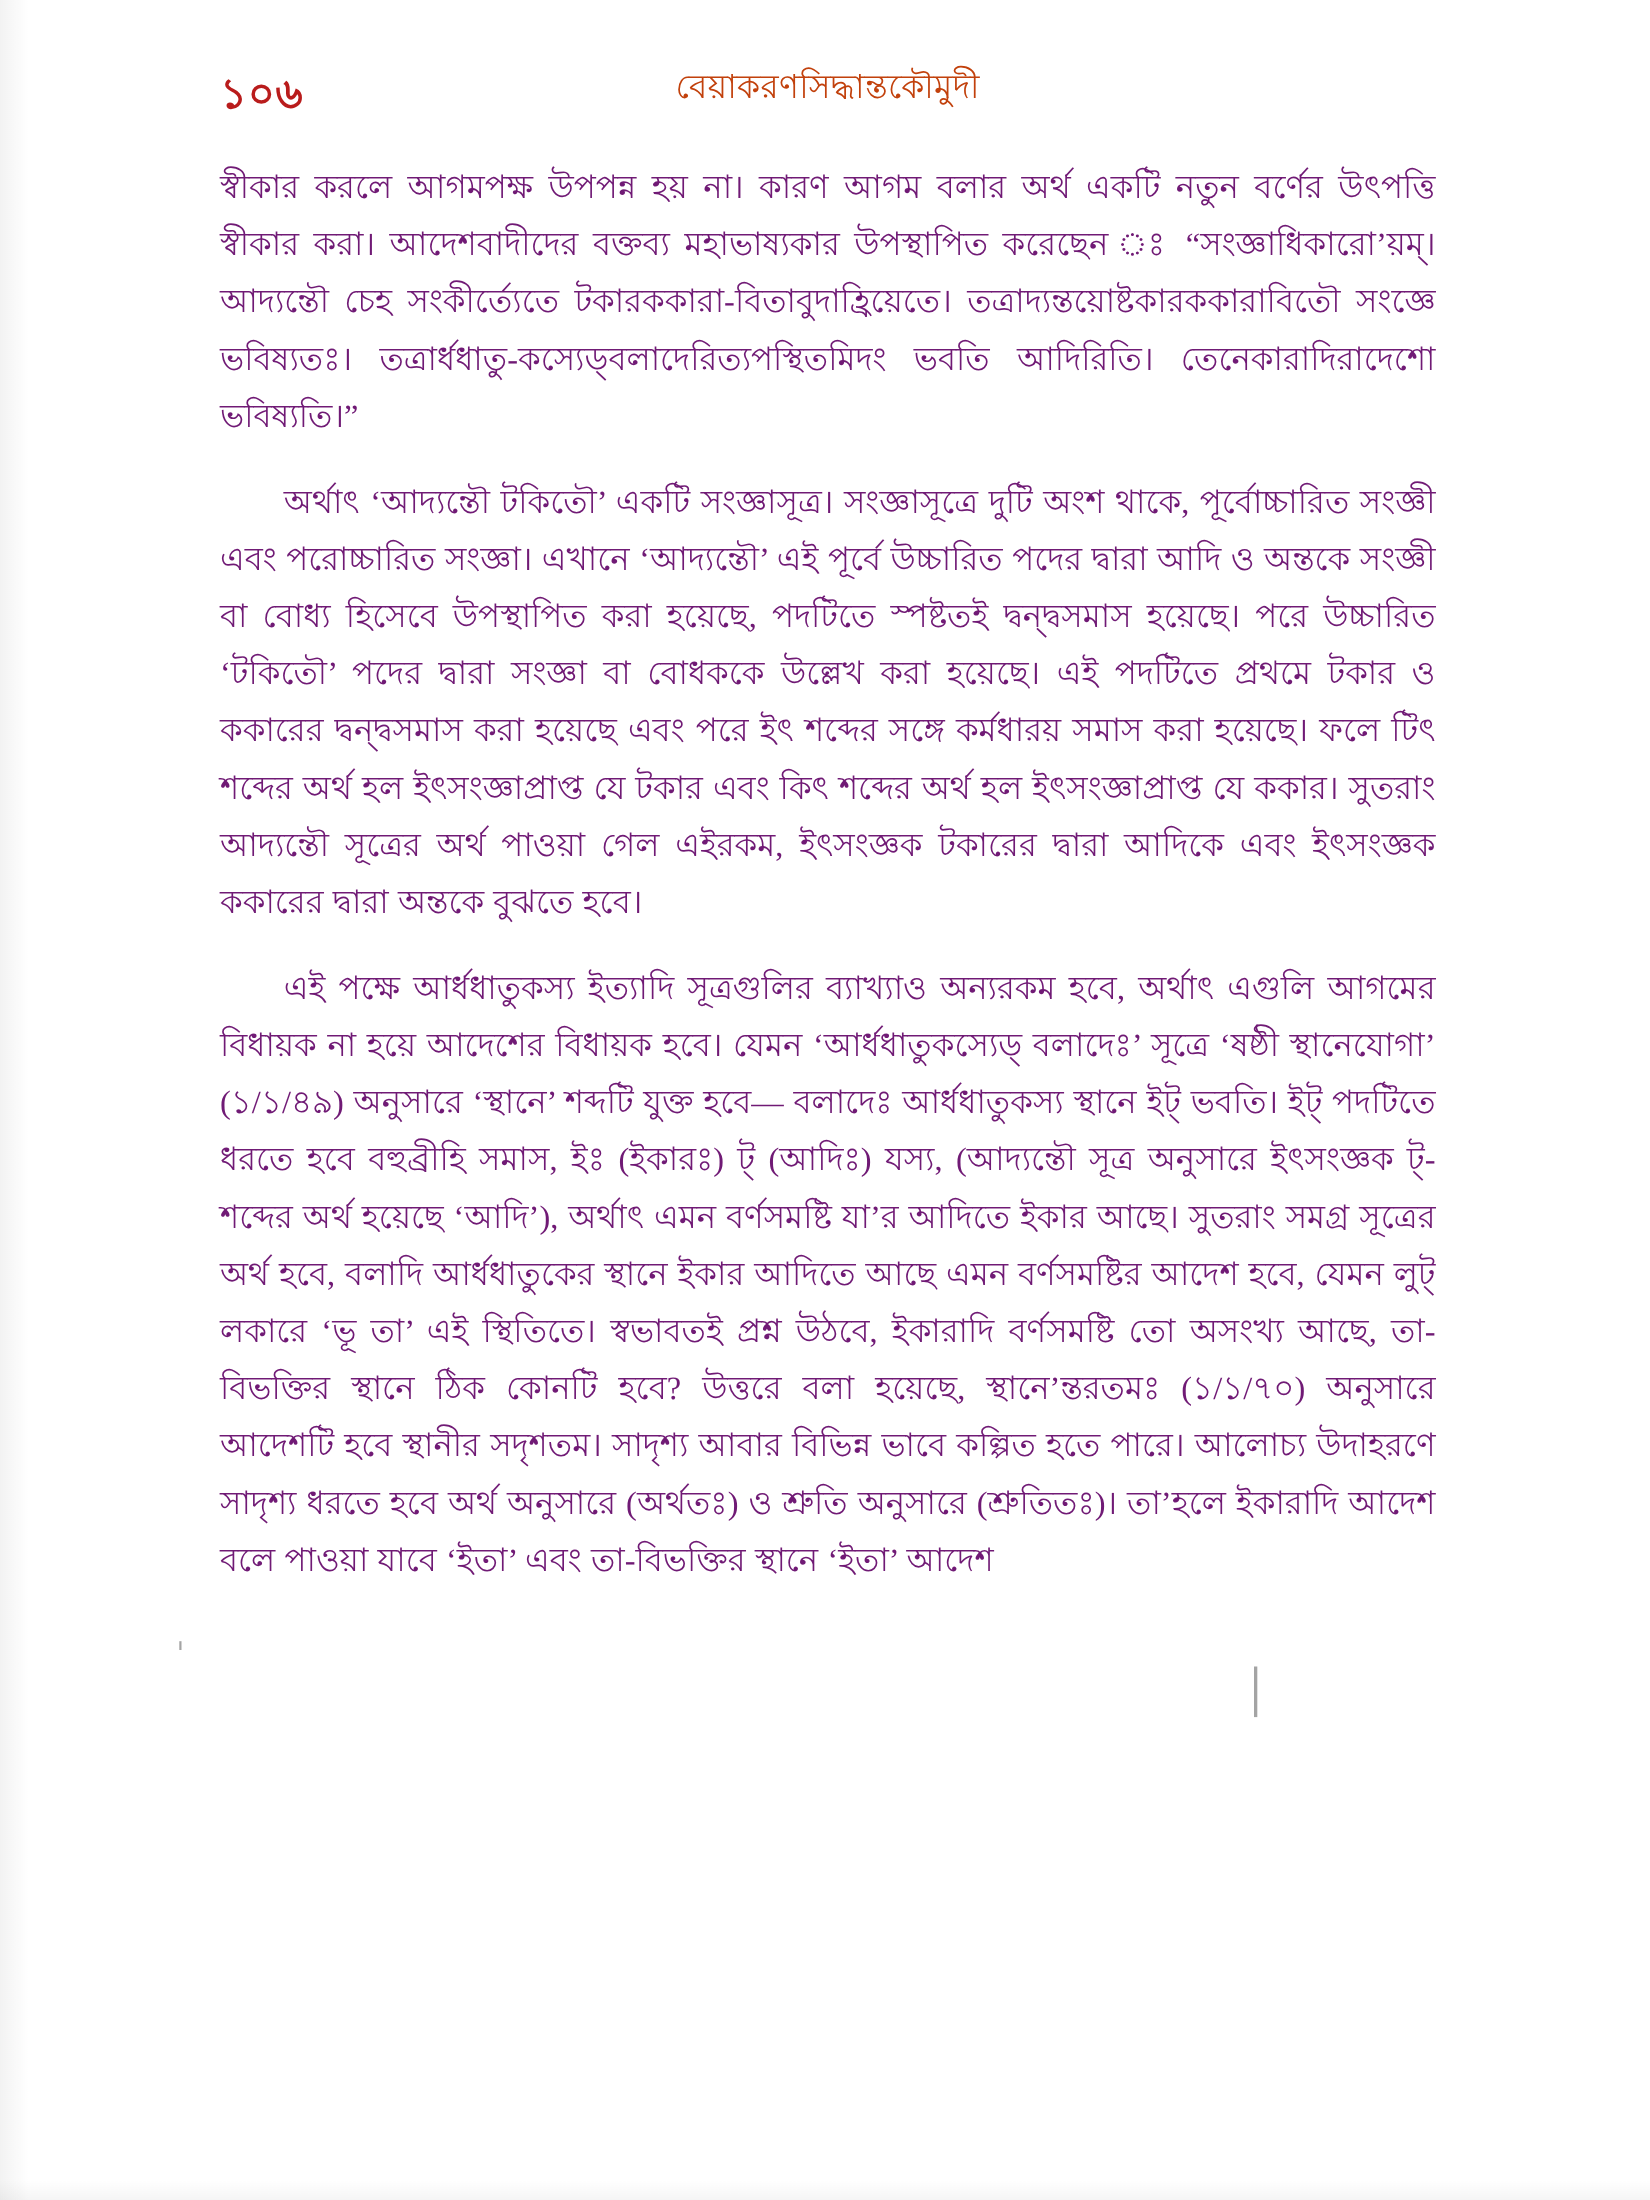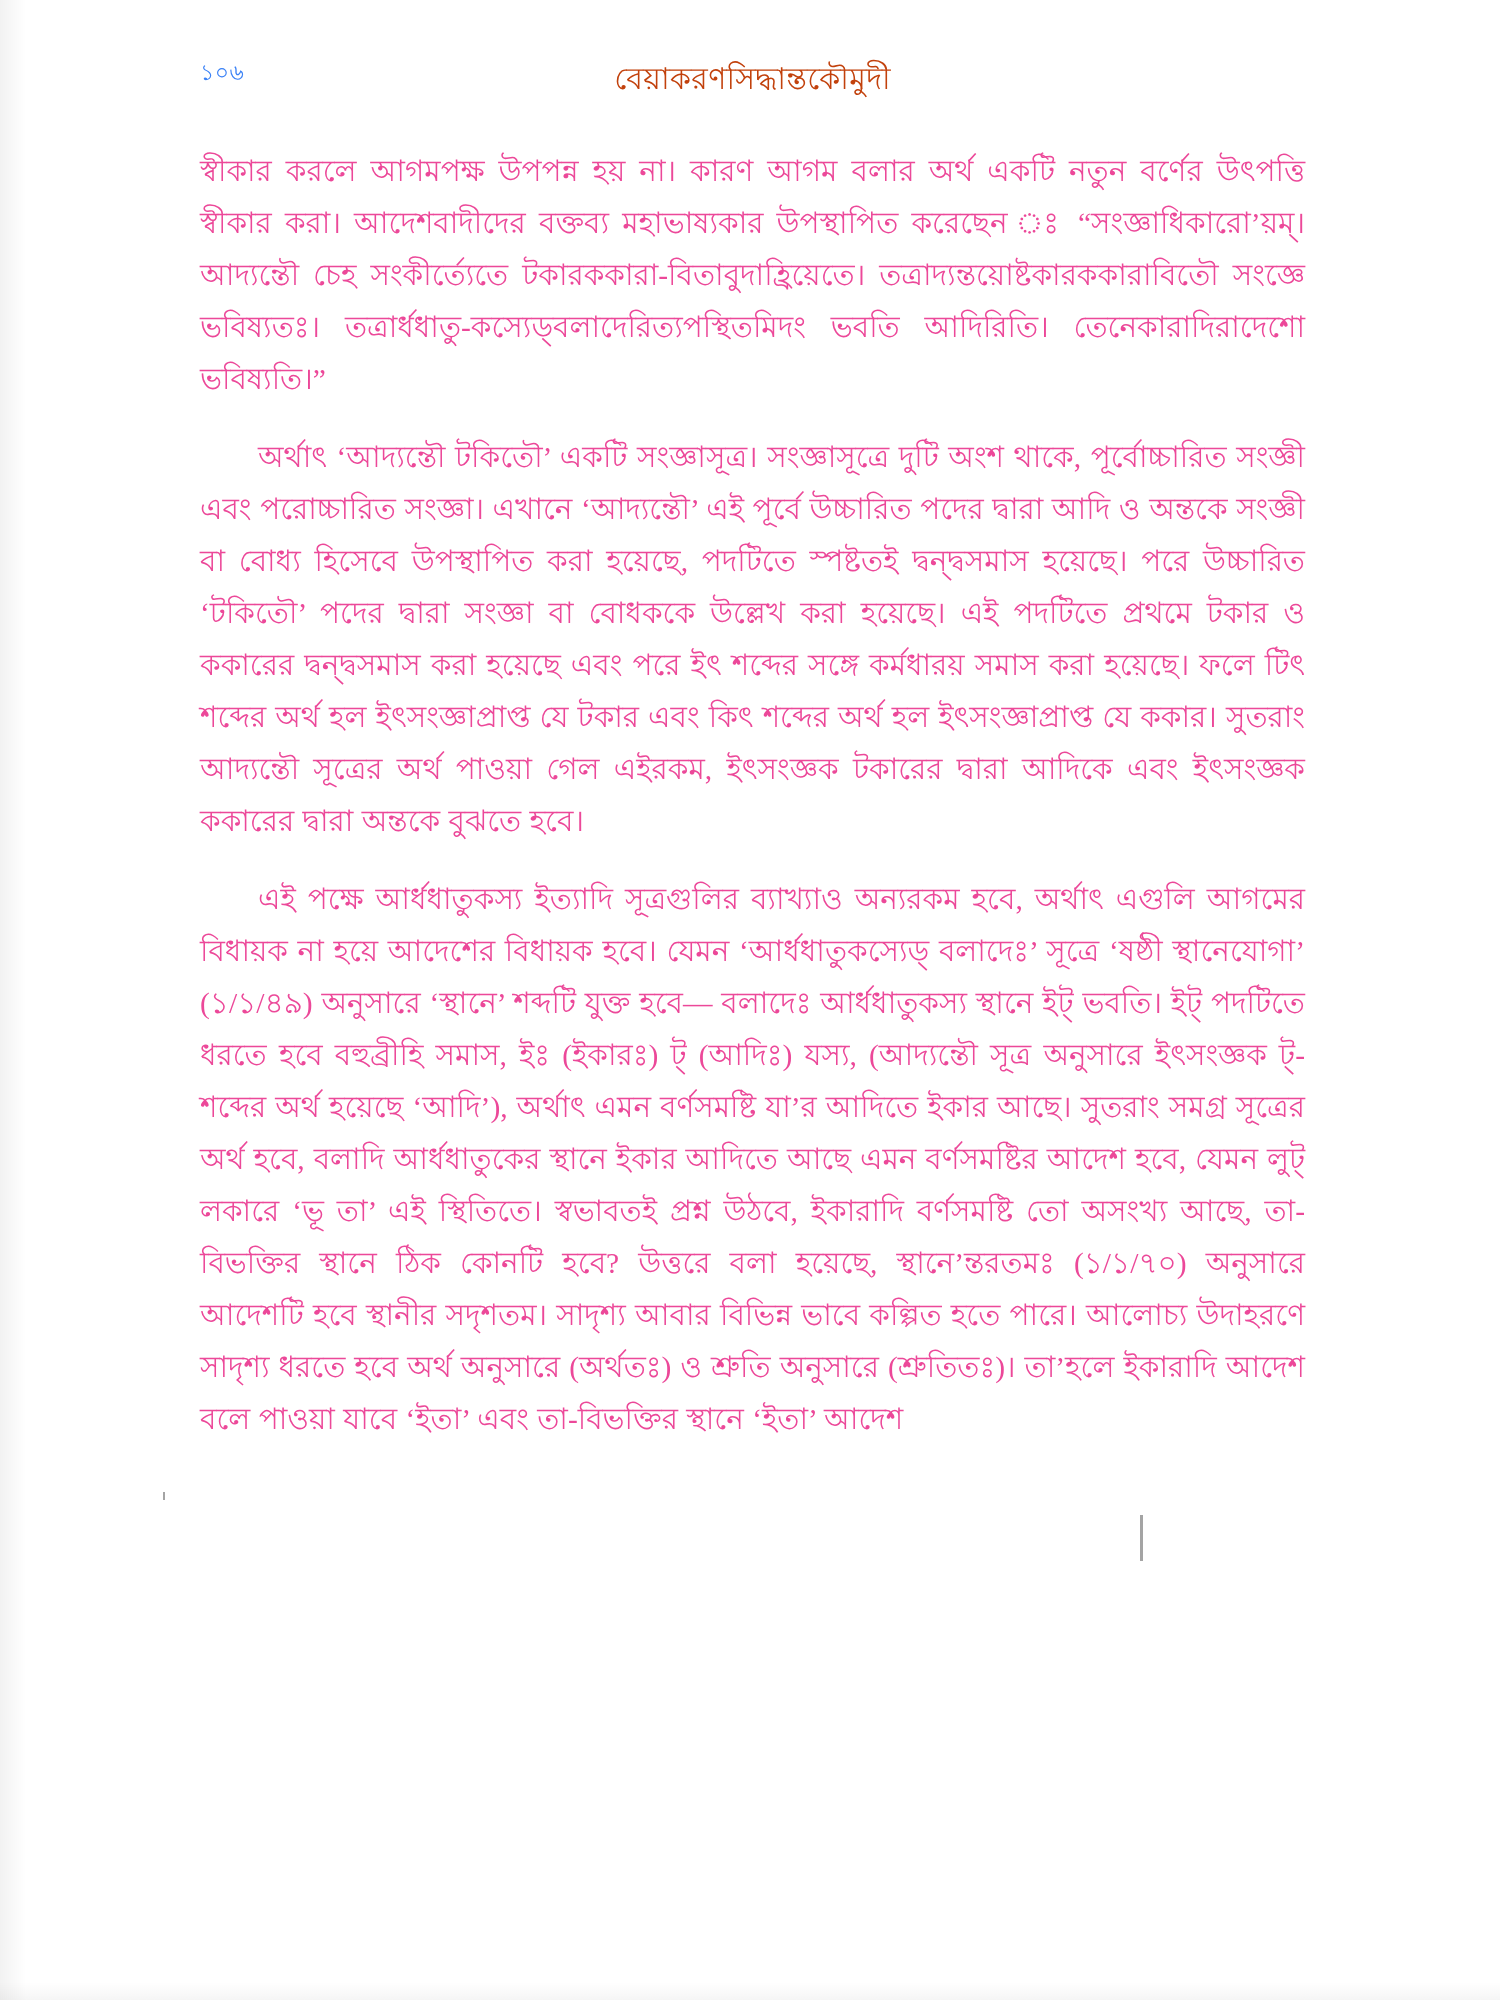--- a/index.html
+++ b/index.html
@@ -29,44 +29,45 @@
     top: 55px;
     width: 1105px;
   }
   .header-row {
     display: flex;
     align-items: baseline;
     height: 60px;
     position: relative;
   }
   .folio {
-    font-size: 22px;
+    font-size: 38px;
     letter-spacing: 0.5px;
-    color: #3b82f6;
+    color: #b91c1c;
     font-family: "Liberation Serif", "DejaVu Serif", serif;
+    font-weight: bold;
   }
   .running-title {
     position: absolute;
     left: 0;
     right: 0;
     text-align: center;
     font-size: 30px;
     color: #c2410c;
     letter-spacing: 0.3px;
   }
   .body-text {
     margin-top: 30px;
   }
   p.para {
     margin: 0 0 0 0;
     font-size: 29.5px;
     line-height: 52px;
     text-align: justify;
     text-justify: inter-word;
-    color: #ec4899;
+    color: #701a75;
     word-spacing: 1px;
   }
   p.para + p.para {
     margin-top: 26px;
   }
   p.indent {
     text-indent: 58px;
   }
   
   .edge-shadow-left {

